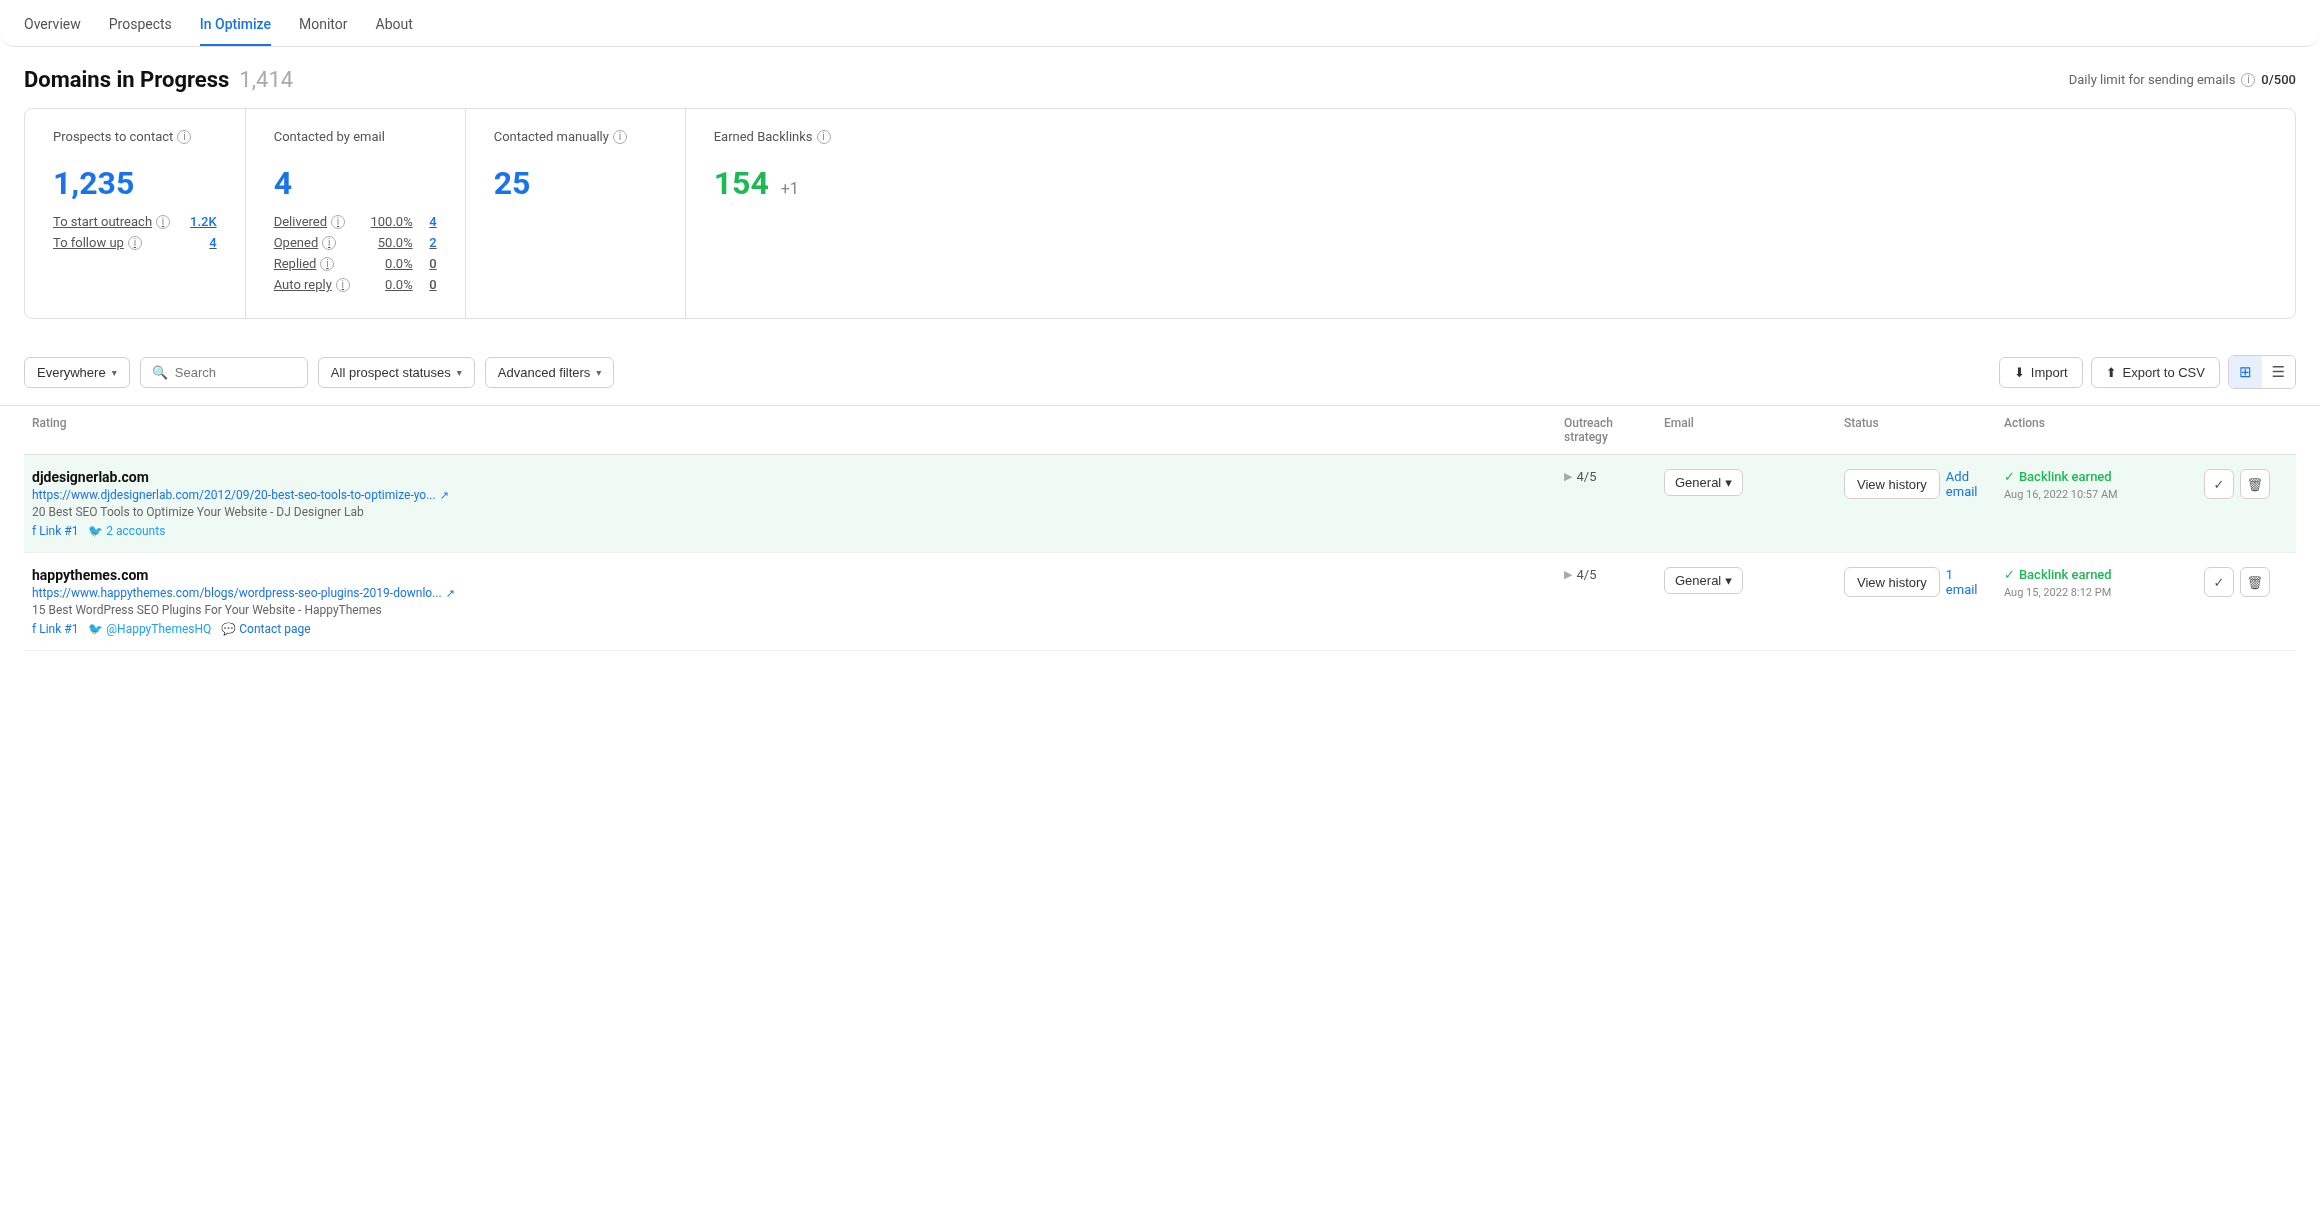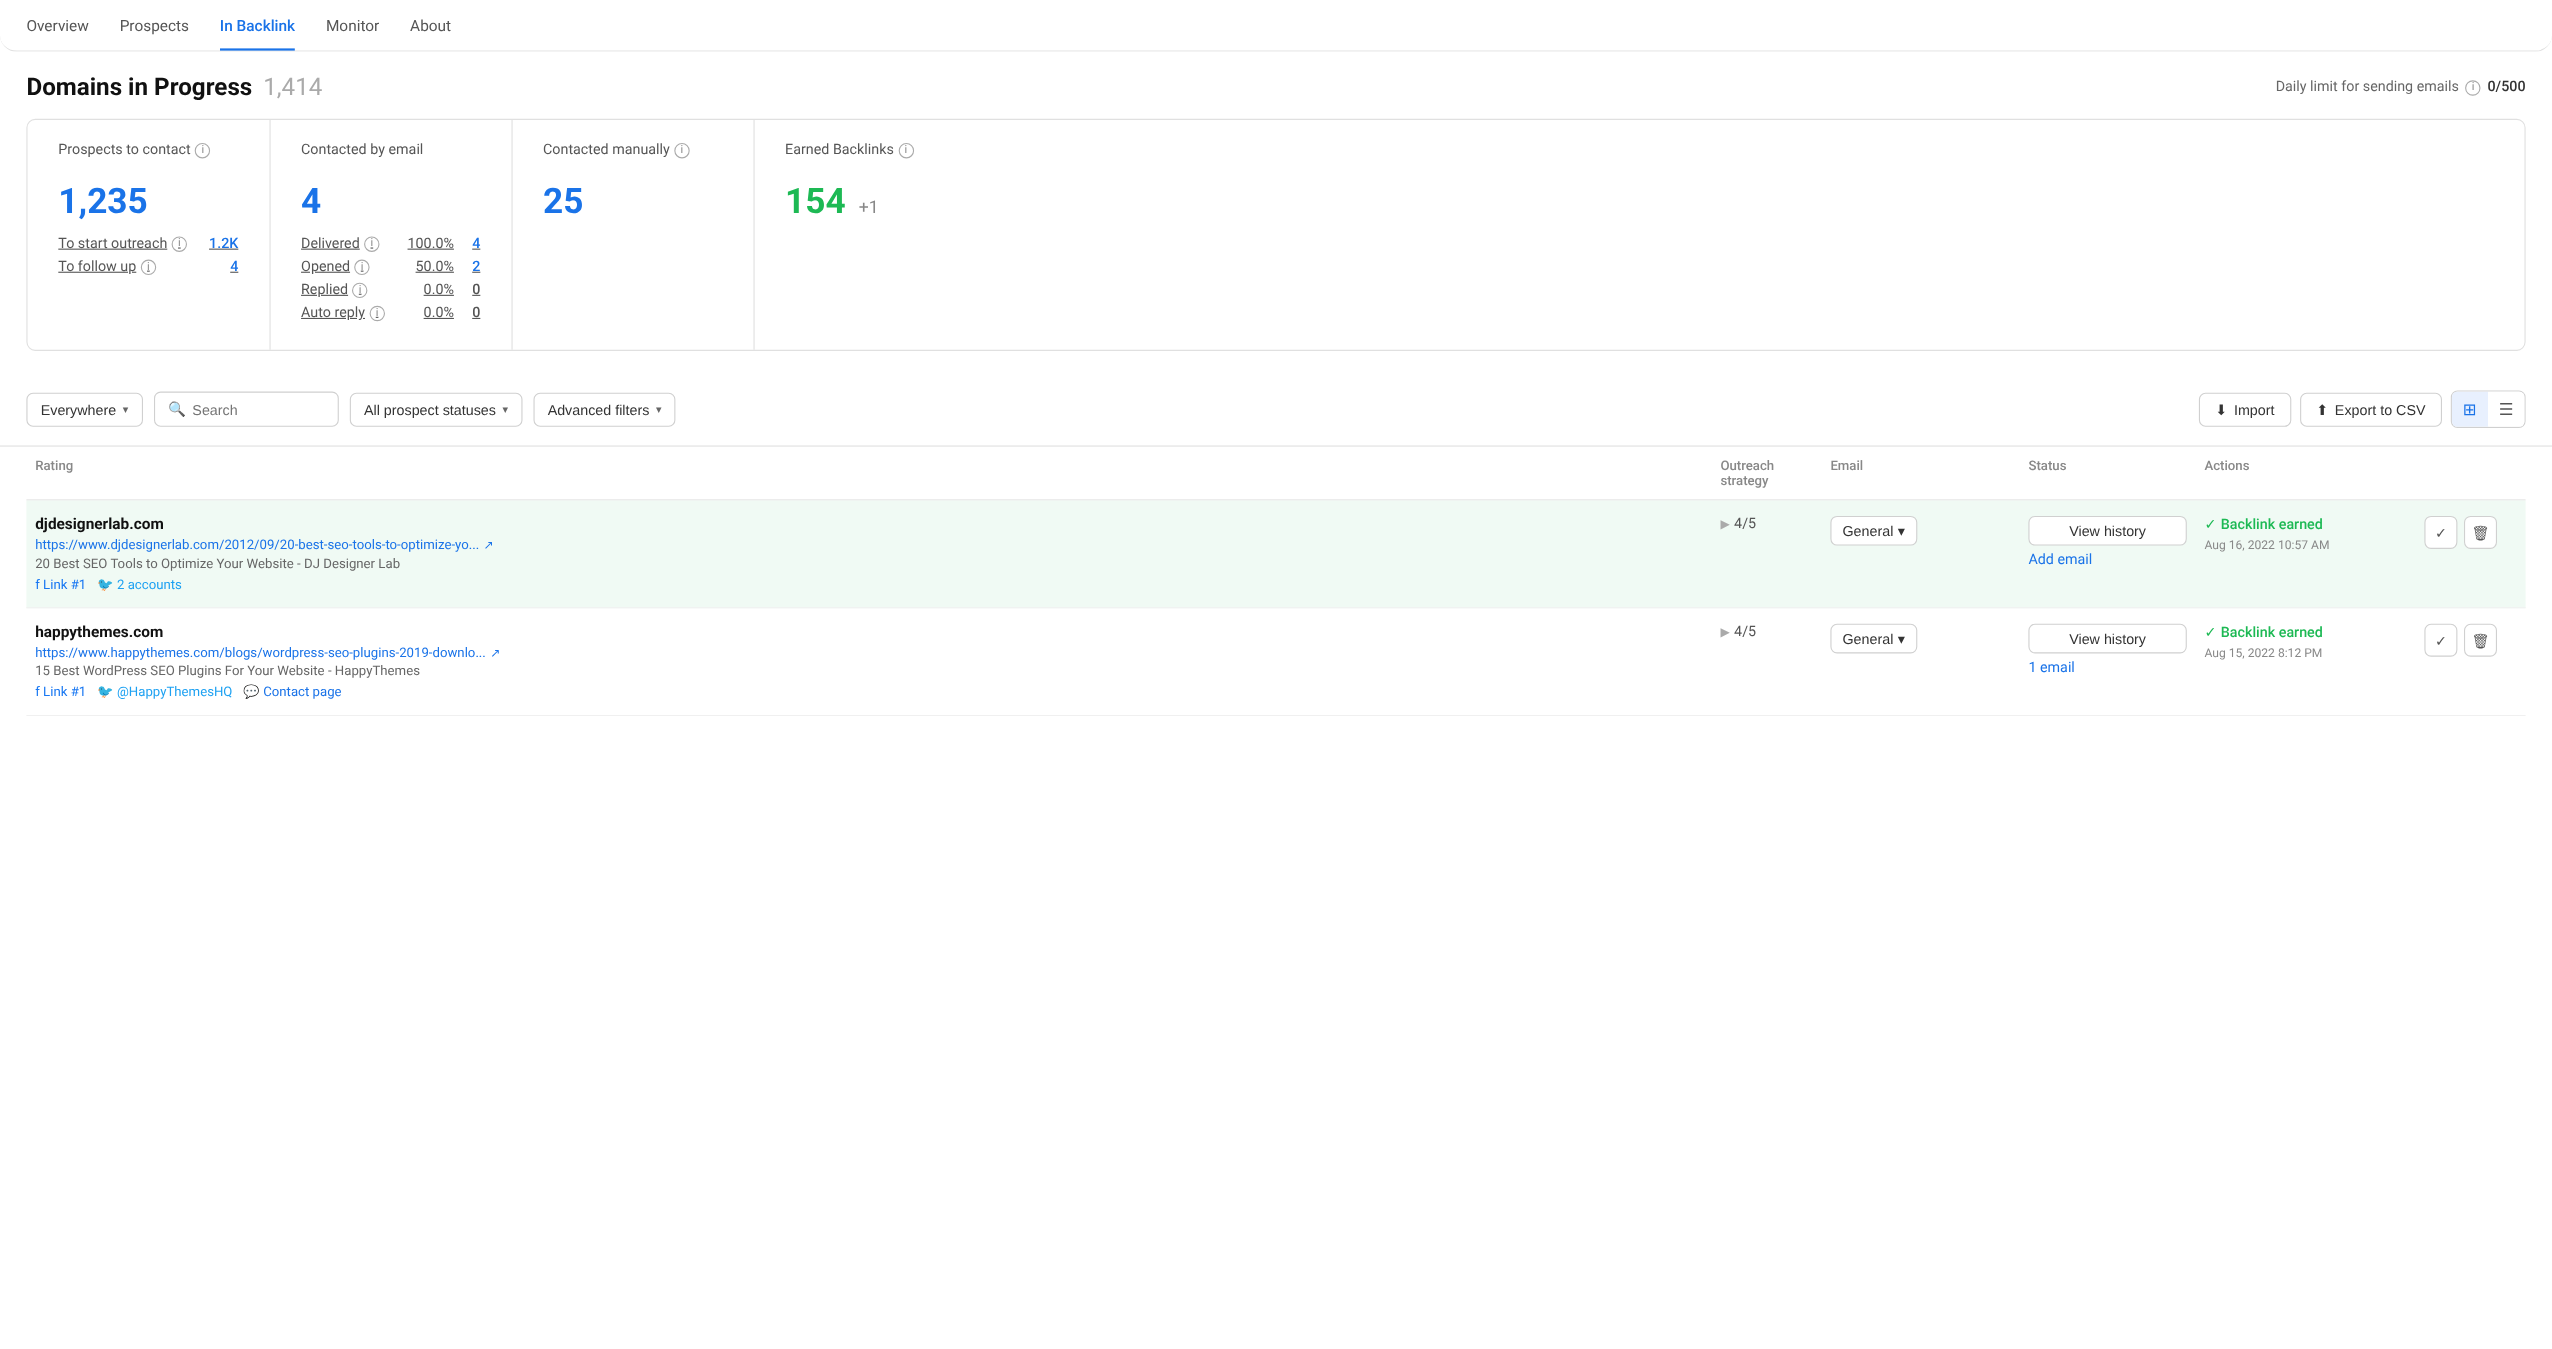--- a/index.html
+++ b/index.html
@@ -61,40 +61,40 @@
     .domain-url a { color: #1a73e8; text-decoration: none; }
     .snippet { font-size: 12px; color: #666; margin-bottom: 5px; }
     .domain-links { display: flex; align-items: center; gap: 10px; font-size: 12px; }
     .fb-link { color: #1877f2; display: flex; align-items: center; gap: 3px; }
     .tw-link { color: #1da1f2; display: flex; align-items: center; gap: 3px; }
     .msg-link { color: #1a73e8; display: flex; align-items: center; gap: 3px; }
     .rating-cell { display: flex; align-items: center; gap: 4px; font-size: 13px; color: #555; }
     .rating-arrow { color: #aaa; font-size: 11px; }
     .strategy-cell { display: flex; align-items: center; }
     .strategy-btn { border: 1px solid #d0d0d0; border-radius: 6px; padding: 5px 10px; font-size: 13px; cursor: pointer; background: #fff; display: flex; align-items: center; gap: 4px; color: #333; }
-    .email-cell { display: flex; flex-direction: column; gap: 6px; }
+    .email-cell { display: flex; flex-direction: row; gap: 6px; }
     .view-history-btn { border: 1px solid #d0d0d0; border-radius: 6px; padding: 5px 12px; font-size: 13px; background: #fff; cursor: pointer; color: #333; white-space: nowrap; }
     .add-email-link { color: #1a73e8; font-size: 13px; cursor: pointer; }
     .one-email-link { color: #1a73e8; font-size: 13px; cursor: pointer; }
     .status-cell { display: flex; flex-direction: column; gap: 4px; }
     .status-earned { color: #1db954; font-weight: 500; font-size: 13px; display: flex; align-items: center; gap: 4px; }
     .status-date { font-size: 11px; color: #888; }
     .actions-cell { display: flex; align-items: center; gap: 6px; }
     .action-icon-btn { width: 30px; height: 30px; border: 1px solid #d0d0d0; border-radius: 6px; background: #fff; cursor: pointer; display: flex; align-items: center; justify-content: center; font-size: 13px; color: #555; }
     .domain-count { font-size: 12px; color: #888; margin-top: 2px; }
     .ext-link-icon { font-size: 11px; color: #1a73e8; }
   </style>
 </head>
 <body>
 
 <nav>
   <div class="top-nav" id="nav-container">
       <div class="nav-item">Overview</div>
       <div class="nav-item">Prospects</div>
-      <div class="nav-item active">In Backlink</div>
+      <div class="nav-item active">In Optimize</div>
       <div class="nav-item">Monitor</div>
       <div class="nav-item">About</div>
     </div>
 </nav>
 
 <div class="page-header">
   <div class="page-title-row">
     <span class="page-title">Domains in Progress</span>
     <span class="page-count">1,414</span>
   </div>

